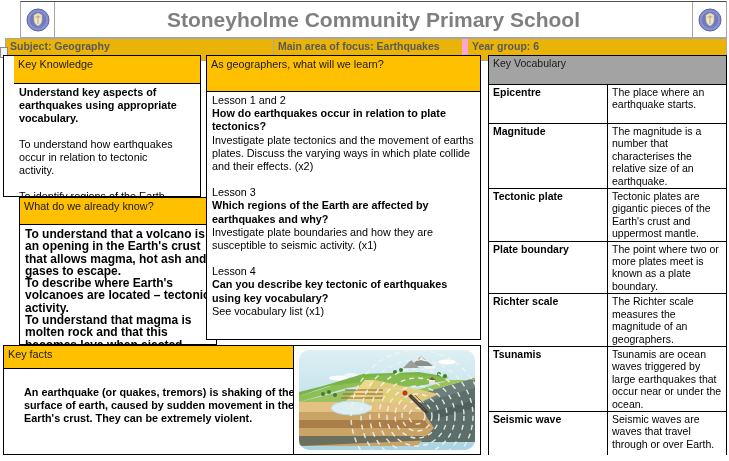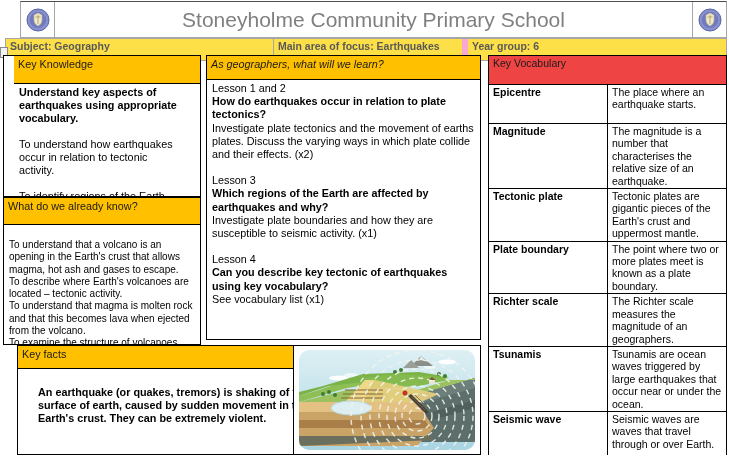--- a/index.html
+++ b/index.html
@@ -4,64 +4,64 @@
 <style>
   html,body{margin:0;padding:0;background:#fff;}
   .page{position:relative;width:729px;height:461px;background:#fff;overflow:hidden;
         font-family:"Liberation Sans","DejaVu Sans",sans-serif;color:#000;}
   
   .title-table{position:absolute;left:20px;top:1px;width:705px;height:35px;
        border-top:1.5px solid #4d4d4d;border-left:1px solid #a6a6a6;border-right:1px solid #a6a6a6;
        border-bottom:1px solid #a6a6a6;display:flex;align-items:stretch;background:#fff;}
   .logo-cell{width:33px;display:flex;align-items:center;justify-content:center;border-right:1px solid #a6a6a6;}
   .logo-cell.right{border-right:none;border-left:1px solid #a6a6a6;}
-  .title-cell{flex:1;display:flex;align-items:center;justify-content:center;}
+  .title-cell{flex:1;display:flex;align-items:center;justify-content:center;font-weight:bold;}
   .school-title{font-size:21px;color:#7f7f7f;letter-spacing:0px;white-space:nowrap;}
   .crest{width:24px;height:24px;}
   
   .subject-bar{position:absolute;left:5px;top:38px;width:722px;height:23px;display:flex;
-       border:1px solid #a6a6a6;background:#fde047;box-sizing:border-box;}
+       border:1px solid #a6a6a6;background:#eab308;box-sizing:border-box;}
   .subject-cell{font-size:10.5px;font-weight:bold;color:#595959;padding:1px 4px;white-space:nowrap;overflow:hidden;box-sizing:border-box;}
   .subject-cell.s1{width:268px;border-right:1px solid #a6a6a6;}
   .subject-cell.s2{width:194px;border-right:6px solid #f9a8d4;}
   .subject-cell.s3{flex:1;}
   .handle-artifact{position:absolute;left:0px;top:47px;width:6px;height:9px;border:1px solid #8a8a8a;background:#f2f2f2;}
   
   .sec{position:absolute;background:#fff;border:1px solid #000;box-sizing:border-box;overflow:hidden;}
   .sec-header{background:#FFC000;border-bottom:1px solid #000;font-size:10.8px;color:#1a1a1a;
        padding:2px 4px 0 4px;box-sizing:border-box;}
   .body-text{font-size:10.8px;line-height:13px;padding:2px 5px;}
   .body-text p{margin:0 18px 13px 0;}
   .body-text p.tight{margin:15px;font-weight:bold;}
   .bold{font-weight:bold;}
   
   .kk{left:3px;top:55px;width:198px;height:142px;padding-left:10px;}
   .kk .sec-header{height:28px;}
-  .ak{left:3px;top:197px;width:198px;height:148px;}
+  .ak{left:19px;top:197px;width:198px;height:148px;}
   .ak .sec-header{height:27px;}
-  .ak .body-text{line-height:12.3px;font-size:10px;padding-top:14px;}
+  .ak .body-text{line-height:12.3px;font-size:12px;padding-top:3px;font-weight:bold;}
   .ak .body-text p{margin:0;}
   
-  .kf{left:17px;top:345px;width:326px;height:110px;}
+  .kf{left:3px;top:345px;width:326px;height:110px;}
   .kf .sec-header{height:23px;}
   
   .learn{left:206px;top:55px;width:275px;height:285px;}
-  .learn .sec-header{height:24px;font-style:italic;}
+  .learn .sec-header{height:36px;}
   .learn .body-text{line-height:13.2px;}
   .lesson{margin-bottom:13px;}
   .lesson p{margin:0;}
   
   .pic-cell{left:293px;top:345px;width:188px;height:110px;border:1px solid #000;
         display:flex;align-items:center;justify-content:center;}
   
   .vocab{left:488px;top:55px;width:239px;height:400px;border:none;}
   table.vtab{border-collapse:collapse;table-layout:fixed;width:239px;}
   table.vtab td{border:1px solid #000;vertical-align:top;padding:1px 4px;
         font-size:10.5px;line-height:12.4px;overflow:hidden;}
-  td.vhead{background:#ef4444;height:26px;font-size:10.8px;color:#1a1a1a;padding-top:2px;}
+  td.vhead{background:#a3a3a3;height:26px;font-size:10.8px;color:#1a1a1a;padding-top:2px;}
   td.term{width:62px;font-weight:bold;}
   td.def{width:161px;}
 </style>
 </head>
 <body>
 
 <div class="page">
 
   <div class="title-table">
     <div class="logo-cell">

